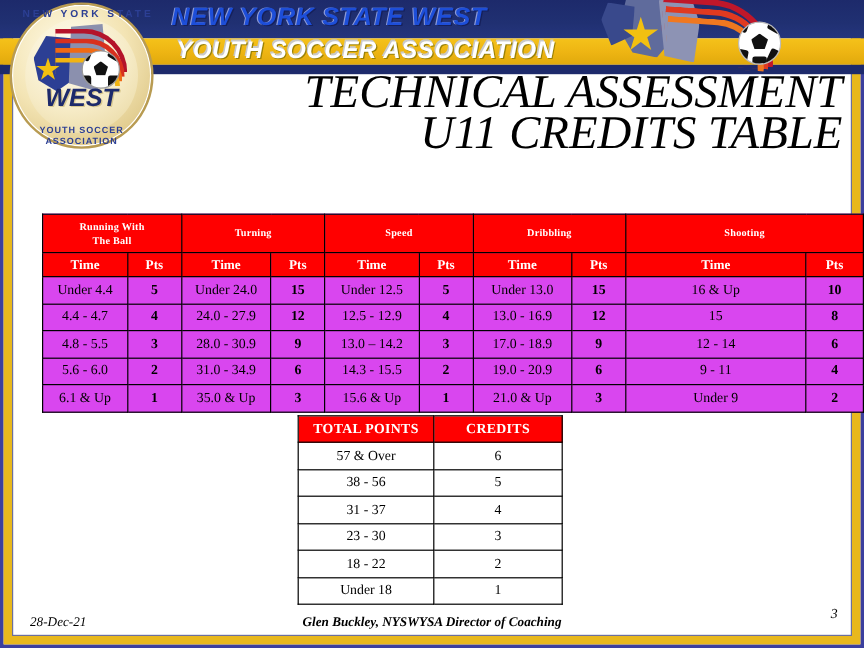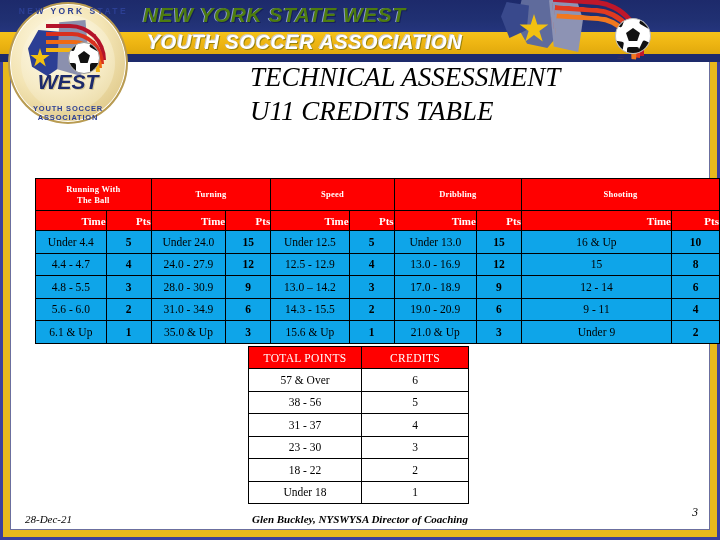--- a/index.html
+++ b/index.html
@@ -20,21 +20,21 @@
 
   
   .banner{position:absolute;left:0;top:0;width:720px;height:62px;overflow:hidden;z-index:20;}
   .banner-navy{position:absolute;left:0;top:0;width:720px;height:32px;
     background:linear-gradient(180deg,#1d2a6b 0%,#203072 60%,#25357d 100%);}
   .banner-gold{position:absolute;left:0;top:32px;width:720px;height:22px;
     background:linear-gradient(180deg,#f5c21a 0%,#edb412 55%,#e0a90c 100%);}
   .banner-navy2{position:absolute;left:0;top:54px;width:720px;height:8px;
     background:#1d2a6b;}
   .banner-title1{position:absolute;left:143px;top:3px;font-family:"Liberation Sans",sans-serif;
-    font-weight:bold;font-style:italic;font-size:21px;letter-spacing:.5px;color:#4d7c0f;
+    font-weight:bold;font-style:italic;font-size:21px;letter-spacing:.5px;color:#1d4ed8;
     text-shadow:1px 1px 0 #16205a, -1px 0 0 #8d9ad6;white-space:nowrap;}
   .banner-title2{position:absolute;left:147px;top:31px;font-family:"Liberation Sans",sans-serif;
     font-weight:bold;font-style:italic;font-size:20px;letter-spacing:.5px;color:#ffffff;
     text-shadow:1px 1px 0 #9a8208,-1px -1px 0 #c9c9c9;white-space:nowrap;}
 
   
   .art{position:absolute;left:495px;top:-4px;width:160px;height:66px;}
   .art .nyshape{position:absolute;left:22px;top:0;width:46px;height:52px;
     background:#5f6b9c;clip-path:polygon(12% 0,62% 6%,100% 0,100% 64%,66% 100%,22% 92%,0 58%,6% 22%);}
   .art .nyshape2{position:absolute;left:54px;top:2px;width:34px;height:54px;
@@ -97,41 +97,41 @@
     font-family:"Liberation Sans",sans-serif;font-weight:bold;font-style:italic;
     font-size:21px;color:#1d2a6b;text-shadow:1px 1px 0 #d8c890;}
   .seal .arc-top{position:absolute;left:0;top:4px;width:120px;text-align:right;
     font-family:"Liberation Sans",sans-serif;font-weight:bold;font-size:8.5px;
     color:#2c3f94;letter-spacing:2.4px;}
   .seal .arc-bot{position:absolute;left:0;top:102px;width:120px;text-align:center;
     font-family:"Liberation Sans",sans-serif;font-weight:bold;font-size:7.5px;
     color:#2c3f94;letter-spacing:.8px;}
 
   
-  .headline{position:absolute;left:250px;top:60px;width:452px;text-align:left;z-index:15;
-    font-family:"Liberation Serif",serif;font-style:italic;font-size:27px;
+  .headline{position:absolute;left:250px;top:60px;width:452px;text-align:right;z-index:15;
+    font-family:"Liberation Serif",serif;font-style:italic;font-size:39px;
     line-height:34px;color:#000;white-space:nowrap;}
 
   
   .tbl-main{position:absolute;left:35px;top:178px;border-collapse:collapse;
-    table-layout:fixed;background:#0ea5e9;}
+    table-layout:fixed;background:#d946ef;}
   .tbl-main th,.tbl-main td{border:1px solid #000;padding:0;text-align:center;
     vertical-align:middle;font-family:"Liberation Serif",serif;}
   .tbl-main th.grp{background:#f00;color:#fff;font-size:8.5px;font-weight:bold;
     height:31px;line-height:10.5px;letter-spacing:.2px;}
-  .tbl-main th.sub{background:#f00;color:#fff;font-size:11px;font-weight:bold;height:19px;text-align:right;}
+  .tbl-main th.sub{background:#f00;color:#fff;font-size:11px;font-weight:bold;height:19px;}
   .tbl-main td{height:21.5px;font-size:11.5px;color:#000;}
   .tbl-main td.pts{font-weight:bold;font-size:11.5px;}
 
   
   .tbl-credits{position:absolute;left:248px;top:346px;border-collapse:collapse;
     table-layout:fixed;background:#fff;}
   .tbl-credits th,.tbl-credits td{border:1px solid #000;padding:0;text-align:center;
     vertical-align:middle;font-family:"Liberation Serif",serif;}
-  .tbl-credits th{background:#f00;color:#fff;font-size:11.5px;font-weight:normal;
+  .tbl-credits th{background:#f00;color:#fff;font-size:11.5px;font-weight:bold;
     height:21px;letter-spacing:.3px;}
   .tbl-credits td{height:21.5px;font-size:11.5px;color:#000;}
 
   
   .foot-date{position:absolute;left:25px;top:513px;font-family:"Liberation Serif",serif;
     font-style:italic;font-size:11px;color:#000;}
   .foot-center{position:absolute;left:0;top:513px;width:720px;text-align:center;
     font-family:"Liberation Serif",serif;font-style:italic;font-weight:bold;
     font-size:11px;color:#000;}
   .foot-page{position:absolute;right:22px;top:506px;font-family:"Liberation Serif",serif;

